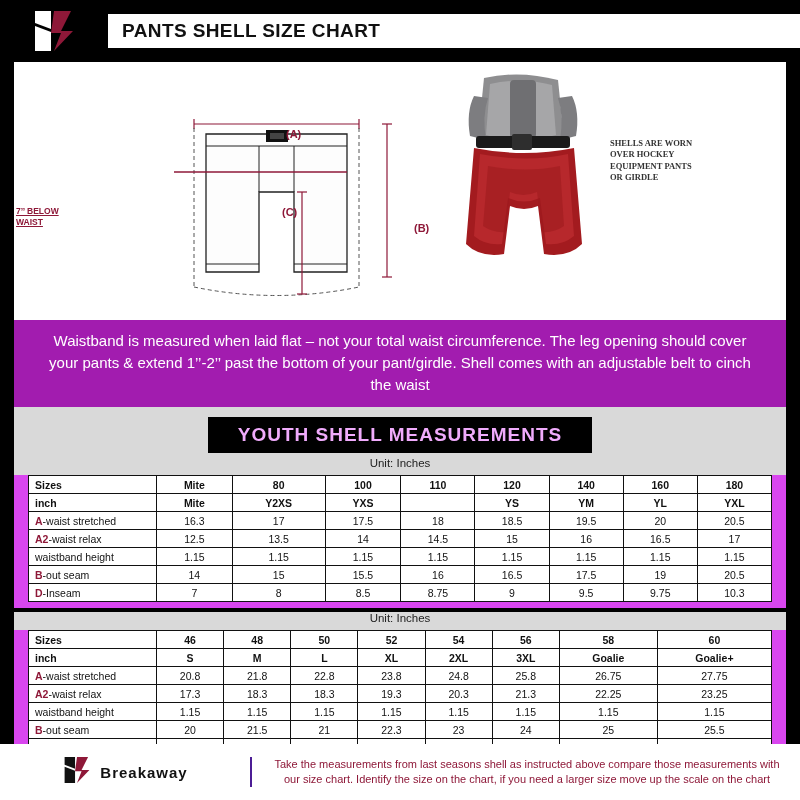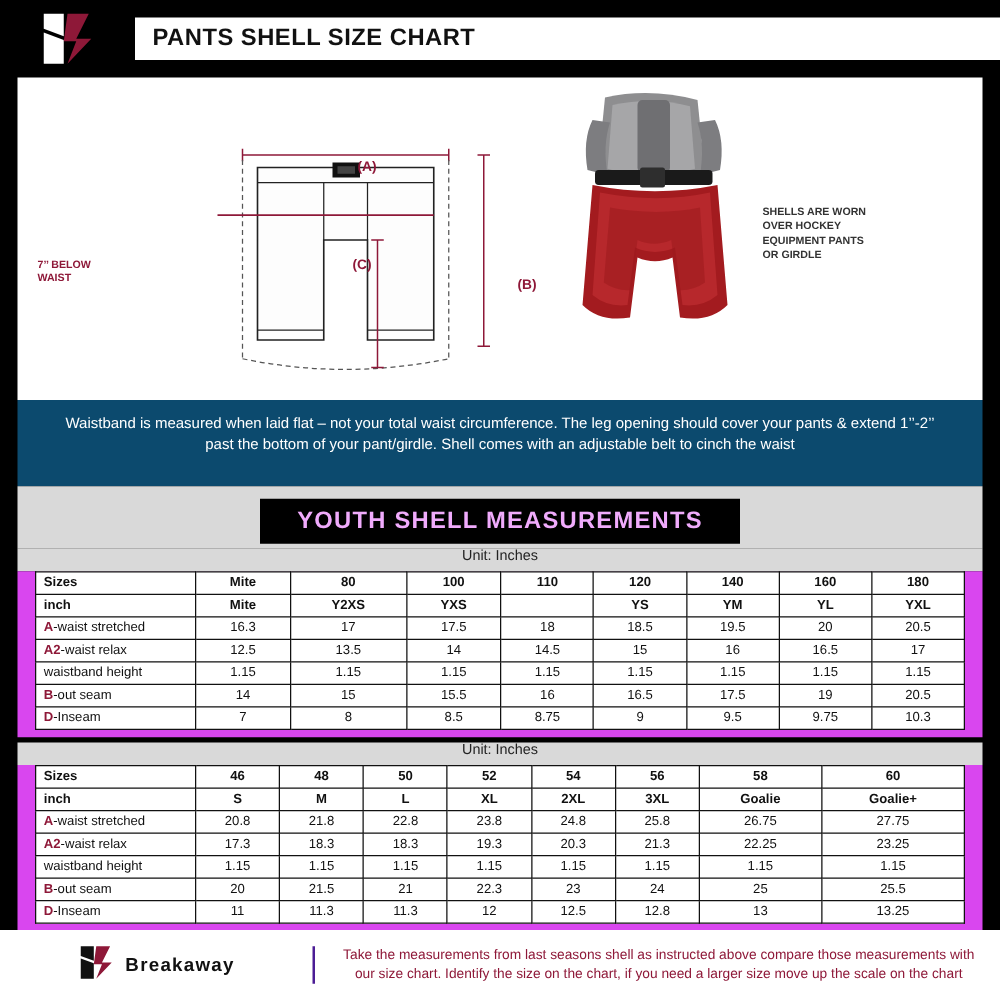--- a/index.html
+++ b/index.html
@@ -41,22 +41,22 @@
 
   .measure-label{position:absolute;font-size:11px;font-weight:bold;color:#8e1838;}
   .note-small{position:absolute;font-size:8.5px;font-weight:bold;color:#8e1838;line-height:1.25;}
   .note-right{position:absolute;font-size:8.5px;font-weight:bold;color:#333;line-height:1.35;}
 
   
   .photo{position:absolute;left:430px;top:8px;width:160px;height:240px;}
 
   
   .instruct{
-    background:#0c4a6e;margin:0 14px;padding:10px 26px 24px;
-    color:#fff;text-align:center;font-size:12px;line-height:1.45;
+    background:#a21caf;margin:0 14px;padding:10px 26px 12px;
+    color:#fff;text-align:center;font-size:15px;line-height:1.45;
   }
 
   
   .section-band{background:#d9d9d9;margin:0 14px;padding:10px 0 4px;text-align:center;}
   .section-pill{
     display:inline-block;background:#000;color:#f0abfc;
     padding:7px 30px;font-size:19px;font-weight:bold;letter-spacing:1px;
   }
   .unit{background:#d9d9d9;margin:0 14px;text-align:center;font-size:11.5px;color:#222;padding-bottom:6px;}
 
@@ -132,40 +132,40 @@
 
       <line x1="168" y1="120" x2="168" y2="222" stroke="#8e1838" stroke-width="1.2"></line>
       <line x1="163" y1="120" x2="173" y2="120" stroke="#8e1838" stroke-width="1.2"></line>
       <line x1="163" y1="222" x2="173" y2="222" stroke="#8e1838" stroke-width="1.2"></line>
     </svg>
 
     <div class="measure-label" style="left:272px;top:66px;">(A)</div>
     <div class="measure-label" style="left:400px;top:160px;">(B)</div>
     <div class="measure-label" style="left:268px;top:144px;">(C)</div>
 
-    <div class="note-small" style="left:16px;top:144px;width:60px;white-space:pre-line;">7’’ BELOW
+    <div class="note-small" style="left:2px;top:144px;width:60px;white-space:pre-line;text-decoration:underline;">7’’ BELOW
 WAIST</div>
 
     <svg class="photo" viewBox="0 0 160 240">
 
       <path d="M40 8 q36 -8 74 2 l6 58 q-42 12 -86 0 z" fill="#8e8e90"></path>
       <path d="M46 14 q32 -7 62 1 l4 50 q-36 10 -70 0 z" fill="#a6a6a8"></path>
       <rect x="66" y="10" width="26" height="58" rx="4" fill="#6f6f72"></rect>
       <path d="M30 26 q-8 16 -4 40 l16 4 q-4 -24 2 -42 z" fill="#7d7d80"></path>
       <path d="M128 26 q8 16 4 40 l-16 4 q4 -24 -2 -42 z" fill="#7d7d80"></path>
 
       <rect x="32" y="66" width="94" height="12" rx="3" fill="#1a1a1a"></rect>
       <rect x="68" y="64" width="20" height="16" rx="2" fill="#2e2e2e"></rect>
 
       <path d="M30 78 q50 10 100 0 l8 96 q-14 14 -38 10 l-6 -48 q-14 6 -28 0 l-6 48 q-24 4 -38 -10 z" fill="#a31b1f"></path>
       <path d="M36 84 q46 9 88 0 l6 82 q-12 10 -28 8 l-6 -46 q-16 7 -32 0 l-6 46 q-16 2 -28 -8 z" fill="#b7282c"></path>
       <path d="M44 96 q38 7 72 0 l4 60 q-10 7 -22 6 l-5 -40 q-14 6 -27 0 l-5 40 q-12 1 -22 -6 z" fill="#9d1a1e" opacity=".55"></path>
     </svg>
 
-    <div class="note-right" style="left:596px;top:102px;width:120px;white-space:pre-line;">SHELLS ARE WORN
+    <div class="note-right" style="left:596px;top:76px;width:120px;white-space:pre-line;font-family:Liberation Serif, serif;">SHELLS ARE WORN
 OVER HOCKEY
 EQUIPMENT PANTS
 OR GIRDLE</div>
   </div>
 
   <div class="instruct">Waistband is measured when laid flat – not your total waist circumference. The leg opening should cover your pants &amp; extend 1’’-2’’ past the bottom of your pant/girdle. Shell comes with an adjustable belt to cinch the waist</div>
 
   <div class="section-band">
     <span class="section-pill">YOUTH SHELL MEASUREMENTS</span>
   </div>

